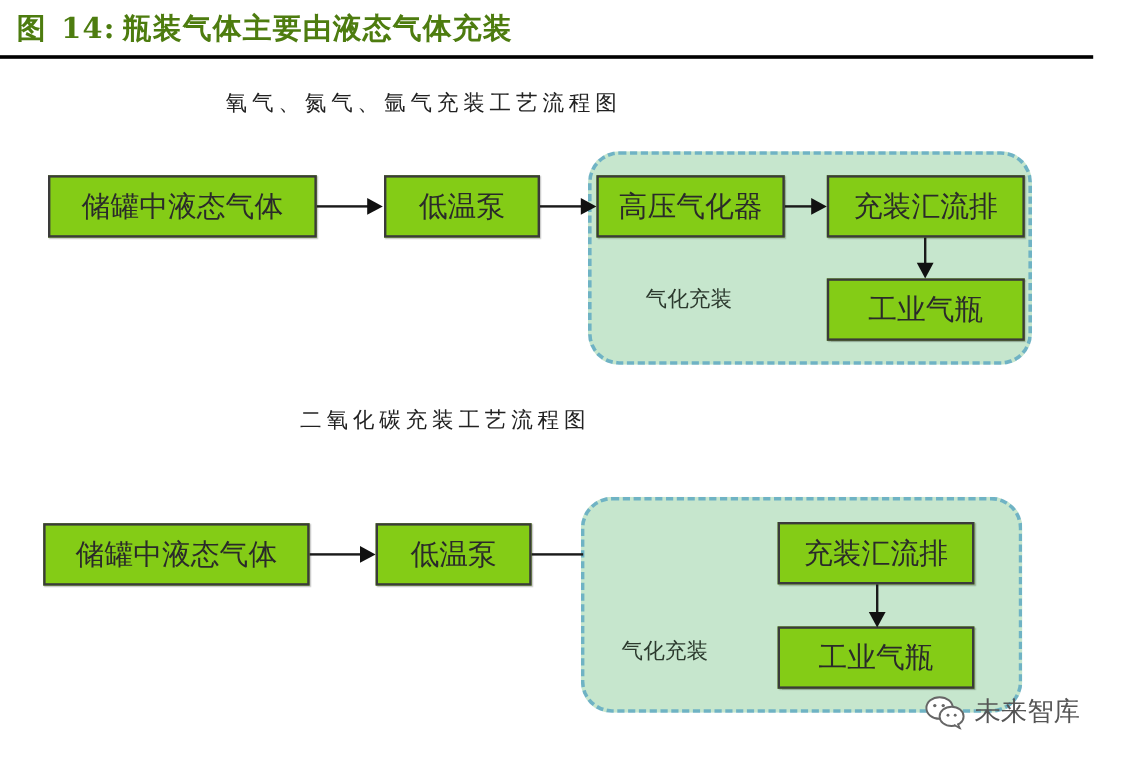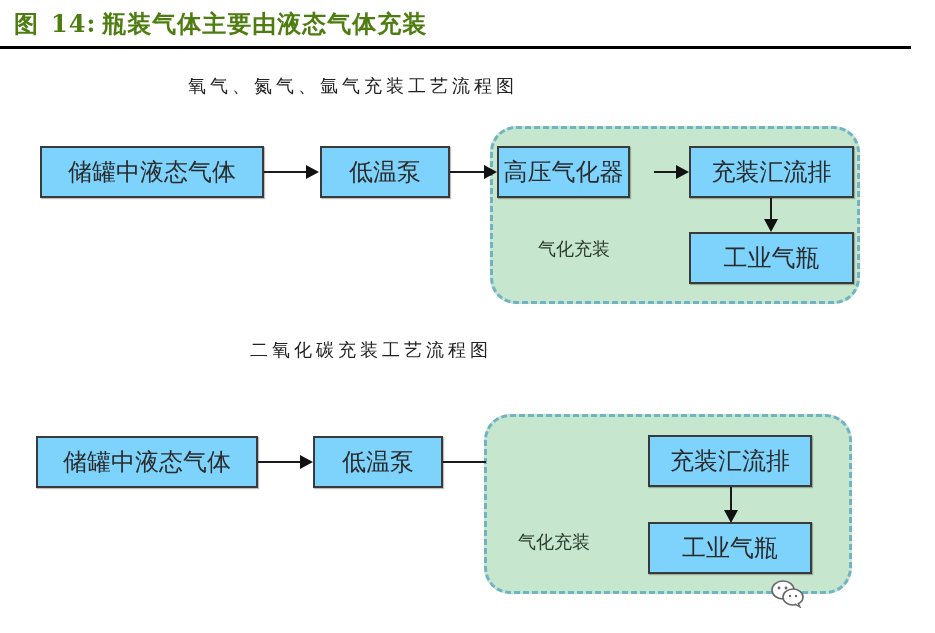--- a/index.html
+++ b/index.html
@@ -4,21 +4,21 @@
 <style>
   html, body { margin:0; padding:0; background:#ffffff; }
   body { width:935px; height:633px; position:relative; overflow:hidden;
          font-family:"DejaVu Sans", sans-serif; color:#1a1a1a; }
   .fig-title { position:absolute; left:14px; top:8px; font-family:"DejaVu Serif", serif;
                font-weight:bold; font-size:24px; letter-spacing:1px; color:#4d7c0f; white-space:nowrap; }
   .fig-title .num { margin:0 6px 0 12px; }
   .rule { position:absolute; left:0; top:46px; width:911px; height:3px; background:#000; }
   .sub-title { position:absolute; font-family:"DejaVu Serif", serif; font-size:18px;
                letter-spacing:4px; color:#222; white-space:nowrap; }
-  .box { position:absolute; box-sizing:border-box; border:2px solid #3a3a3a; background:#7dd3fc;
+  .box { position:absolute; box-sizing:border-box; border:2px solid #3a3a3a; background:#84cc16;
          display:flex; align-items:center; justify-content:center; font-size:24px; color:#2a2a2a;
          white-space:nowrap; box-shadow:1px 1px 1px rgba(0,0,0,0.25); }
   .group { position:absolute; box-sizing:border-box; border:3px dashed #6fb3c4; border-radius:26px;
            background:#c6e6cd; }
   .group-label { position:absolute; font-size:18px; color:#2c3a2e; white-space:nowrap; }
   .hline { position:absolute; height:2px; background:#1a1a1a; }
   .vline { position:absolute; width:2px; background:#1a1a1a; }
   .arrow-r { position:absolute; width:0; height:0; border-top:7px solid transparent;
              border-bottom:7px solid transparent; border-left:13px solid #111; }
   .arrow-d { position:absolute; width:0; height:0; border-left:7px solid transparent;
@@ -34,21 +34,21 @@
 </div>
 <div class="rule"></div>
 
 <div class="sub-title" style="left:188px; top:74px;">氧气、氮气、氩气充装工艺流程图</div>
 
 <div class="group" style="left:490px; top:126px; width:370px; height:178px;"></div>
 <div class="group-label" style="left:538px; top:237px;">气化充装</div>
 
 <div class="box" style="left:40px; top:146px; width:224px; height:52px;">储罐中液态气体</div>
 <div class="box" style="left:320px; top:146px; width:130px; height:52px;">低温泵</div>
-<div class="box" style="left:497px; top:146px; width:133px; height:52px;">高压气化器</div>
+<div class="box" style="left:497px; top:146px; width:157px; height:52px;">高压气化器</div>
 <div class="box" style="left:689px; top:146px; width:165px; height:52px;">充装汇流排</div>
 <div class="box" style="left:689px; top:232px; width:165px; height:52px;">工业气瓶</div>
 
 <div class="hline" style="left:264px; top:171px; width:44px;"></div>
 <div class="arrow-r" style="left:306px; top:165px;"></div>
 <div class="hline" style="left:450px; top:171px; width:36px;"></div>
 <div class="arrow-r" style="left:484px; top:165px;"></div>
 <div class="hline" style="left:654px; top:171px; width:24px;"></div>
 <div class="arrow-r" style="left:676px; top:165px;"></div>
 <div class="vline" style="left:770px; top:198px; height:22px;"></div>
@@ -73,13 +73,14 @@
 <div class="watermark">
   <svg width="36" height="30" viewBox="0 0 36 30">
     <ellipse cx="13" cy="12" rx="11" ry="9" fill="#fff" stroke="#666" stroke-width="1.6"></ellipse>
     <circle cx="9" cy="10" r="1.4" fill="#666"></circle>
       <circle cx="16" cy="10" r="1.4" fill="#666"></circle>
     <ellipse cx="23" cy="19" rx="10" ry="8" fill="#fff" stroke="#666" stroke-width="1.6"></ellipse>
     <circle cx="20" cy="18" r="1.2" fill="#666"></circle>
       <circle cx="26" cy="18" r="1.2" fill="#666"></circle>
     <path d="M28 25 L30 29 L25 26" fill="#fff" stroke="#666" stroke-width="1.4"></path>
   </svg>
+  <span>未来智库</span>
 </div>
 
 </body></html>

